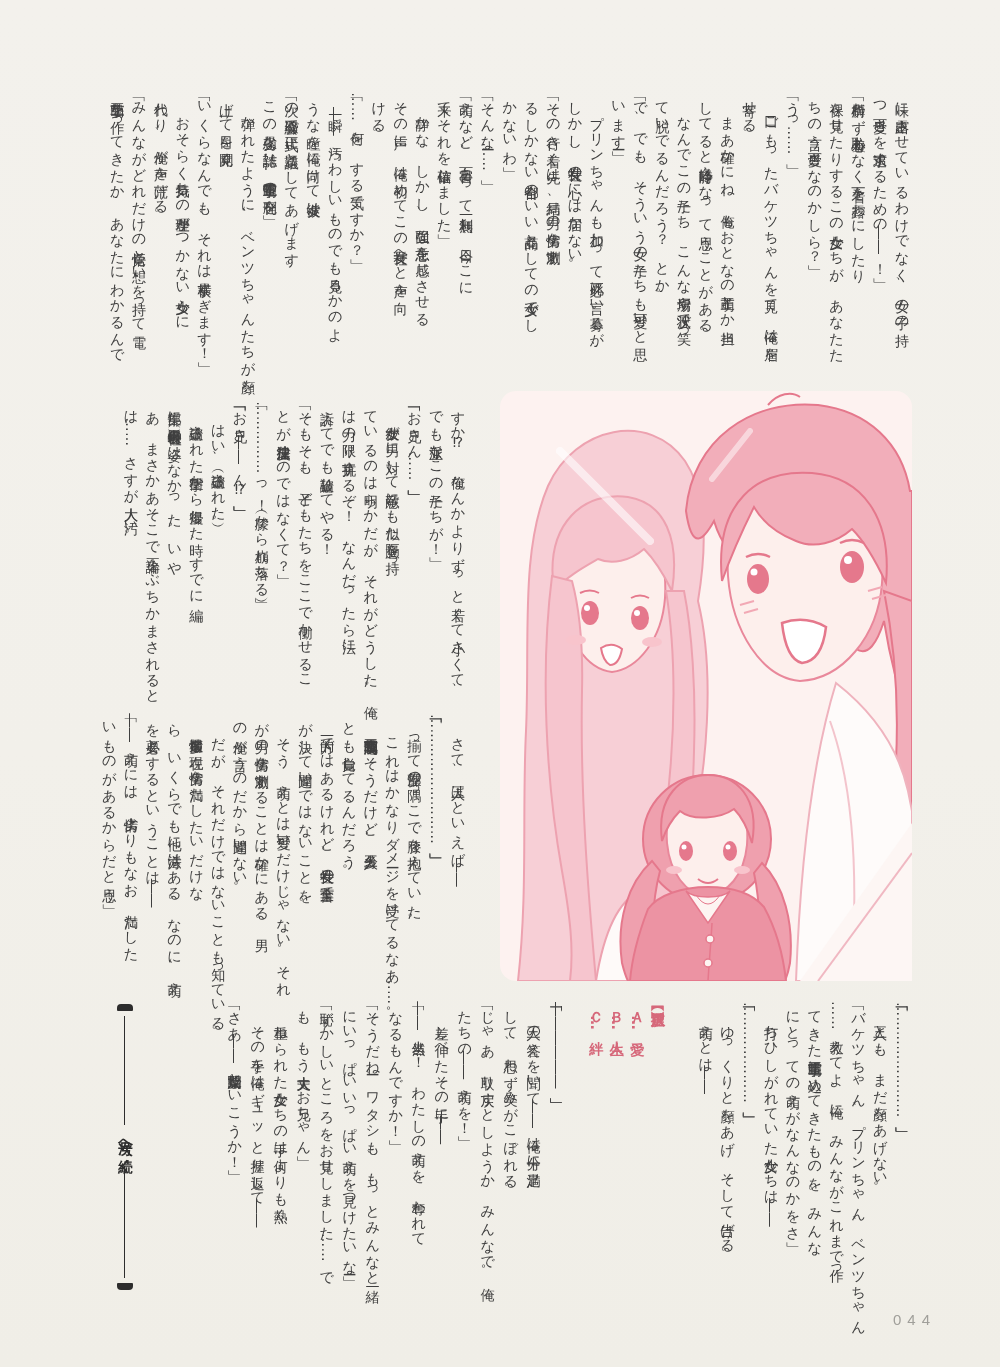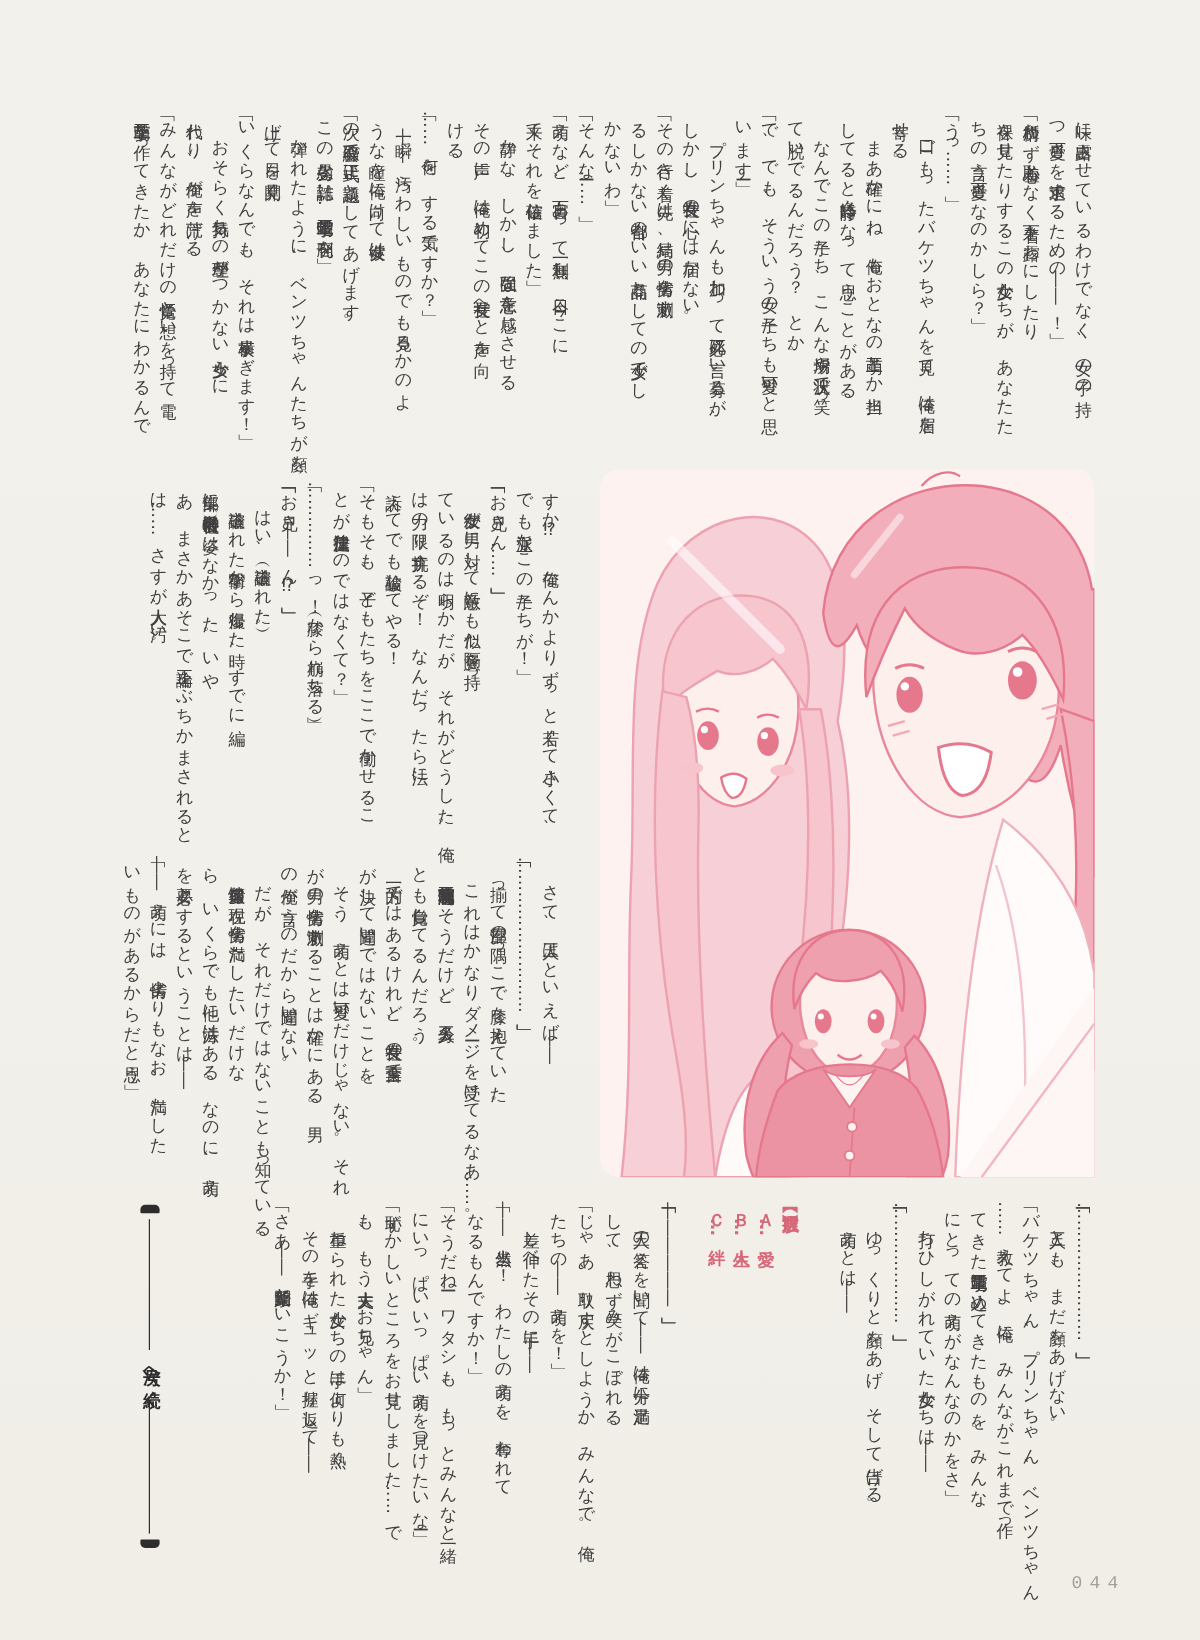--- a/index.html
+++ b/index.html
@@ -52,21 +52,21 @@
     writing-mode:vertical-rl;
     font-weight:bold;font-size:14.5px;color:#2d2d2d;
     letter-spacing:3px;line-height:24px;margin:2px 0;white-space:nowrap;
   }
 
   .illustration{position:absolute;left:500px;top:391px;width:412px;height:590px;}
   .illustration svg{display:block;width:100%;height:100%;}
 
   .page-number{
     position:absolute;left:893px;top:1311px;
-    font-family:Liberation Mono, monospace;
+    font-family:Liberation Sans, sans-serif;
     font-size:15px;letter-spacing:6px;color:#a09f9a;text-align:right;
   }
 </style>
 </head>
 <body>
 
 <div class="page">
 
   <div id="band-top" class="band">
       <p>味に露出させているわけでなく、女の子の持</p>

